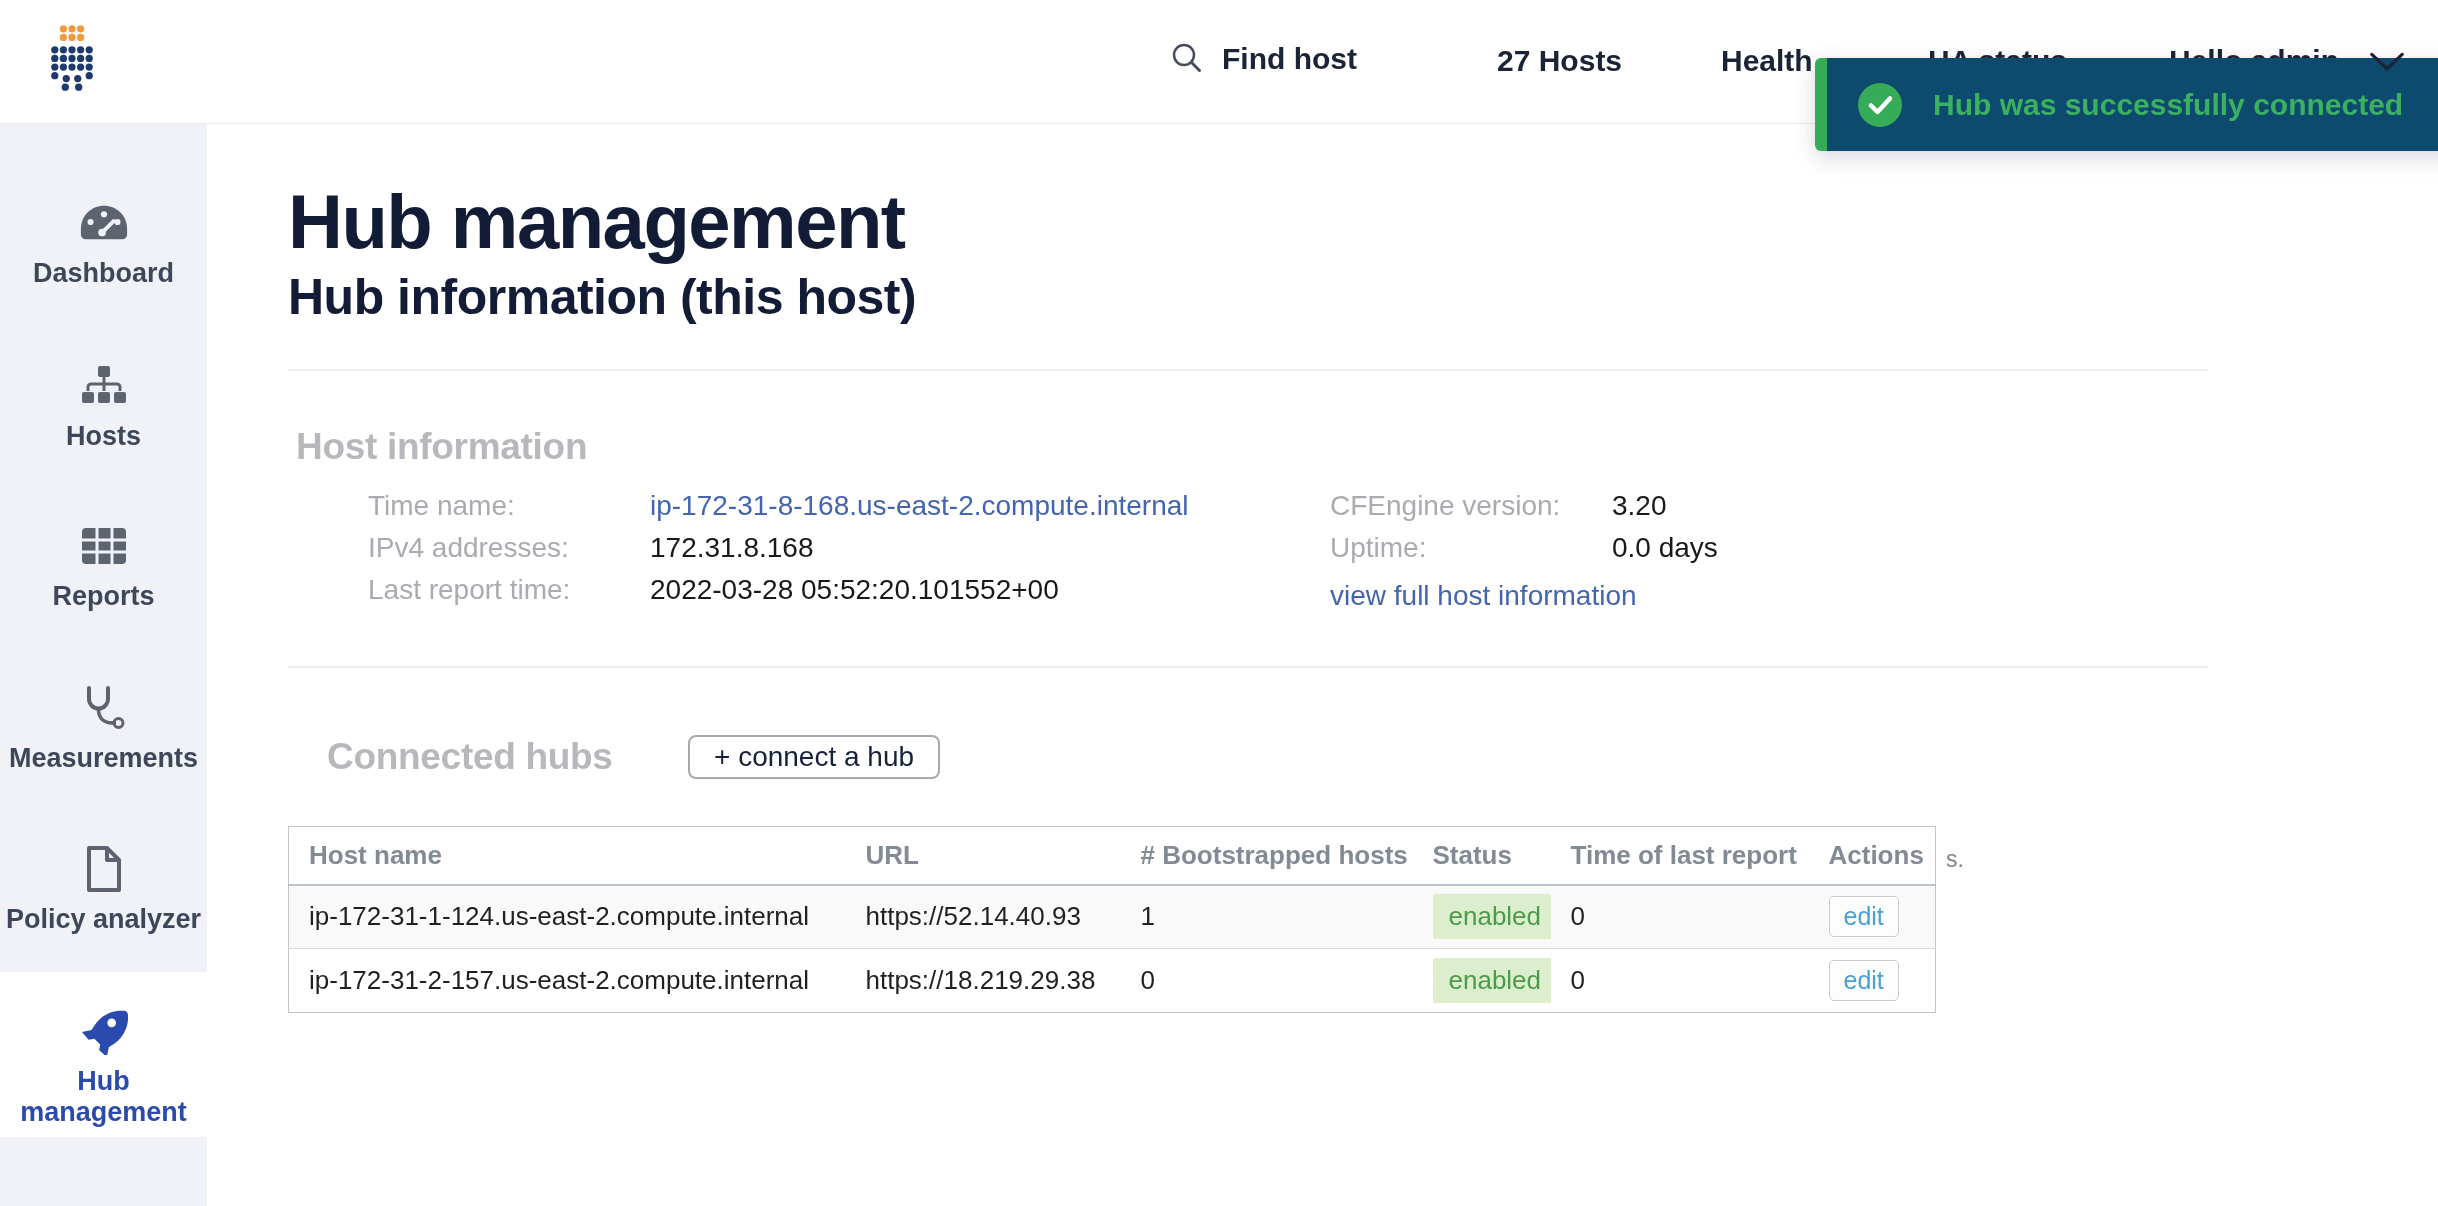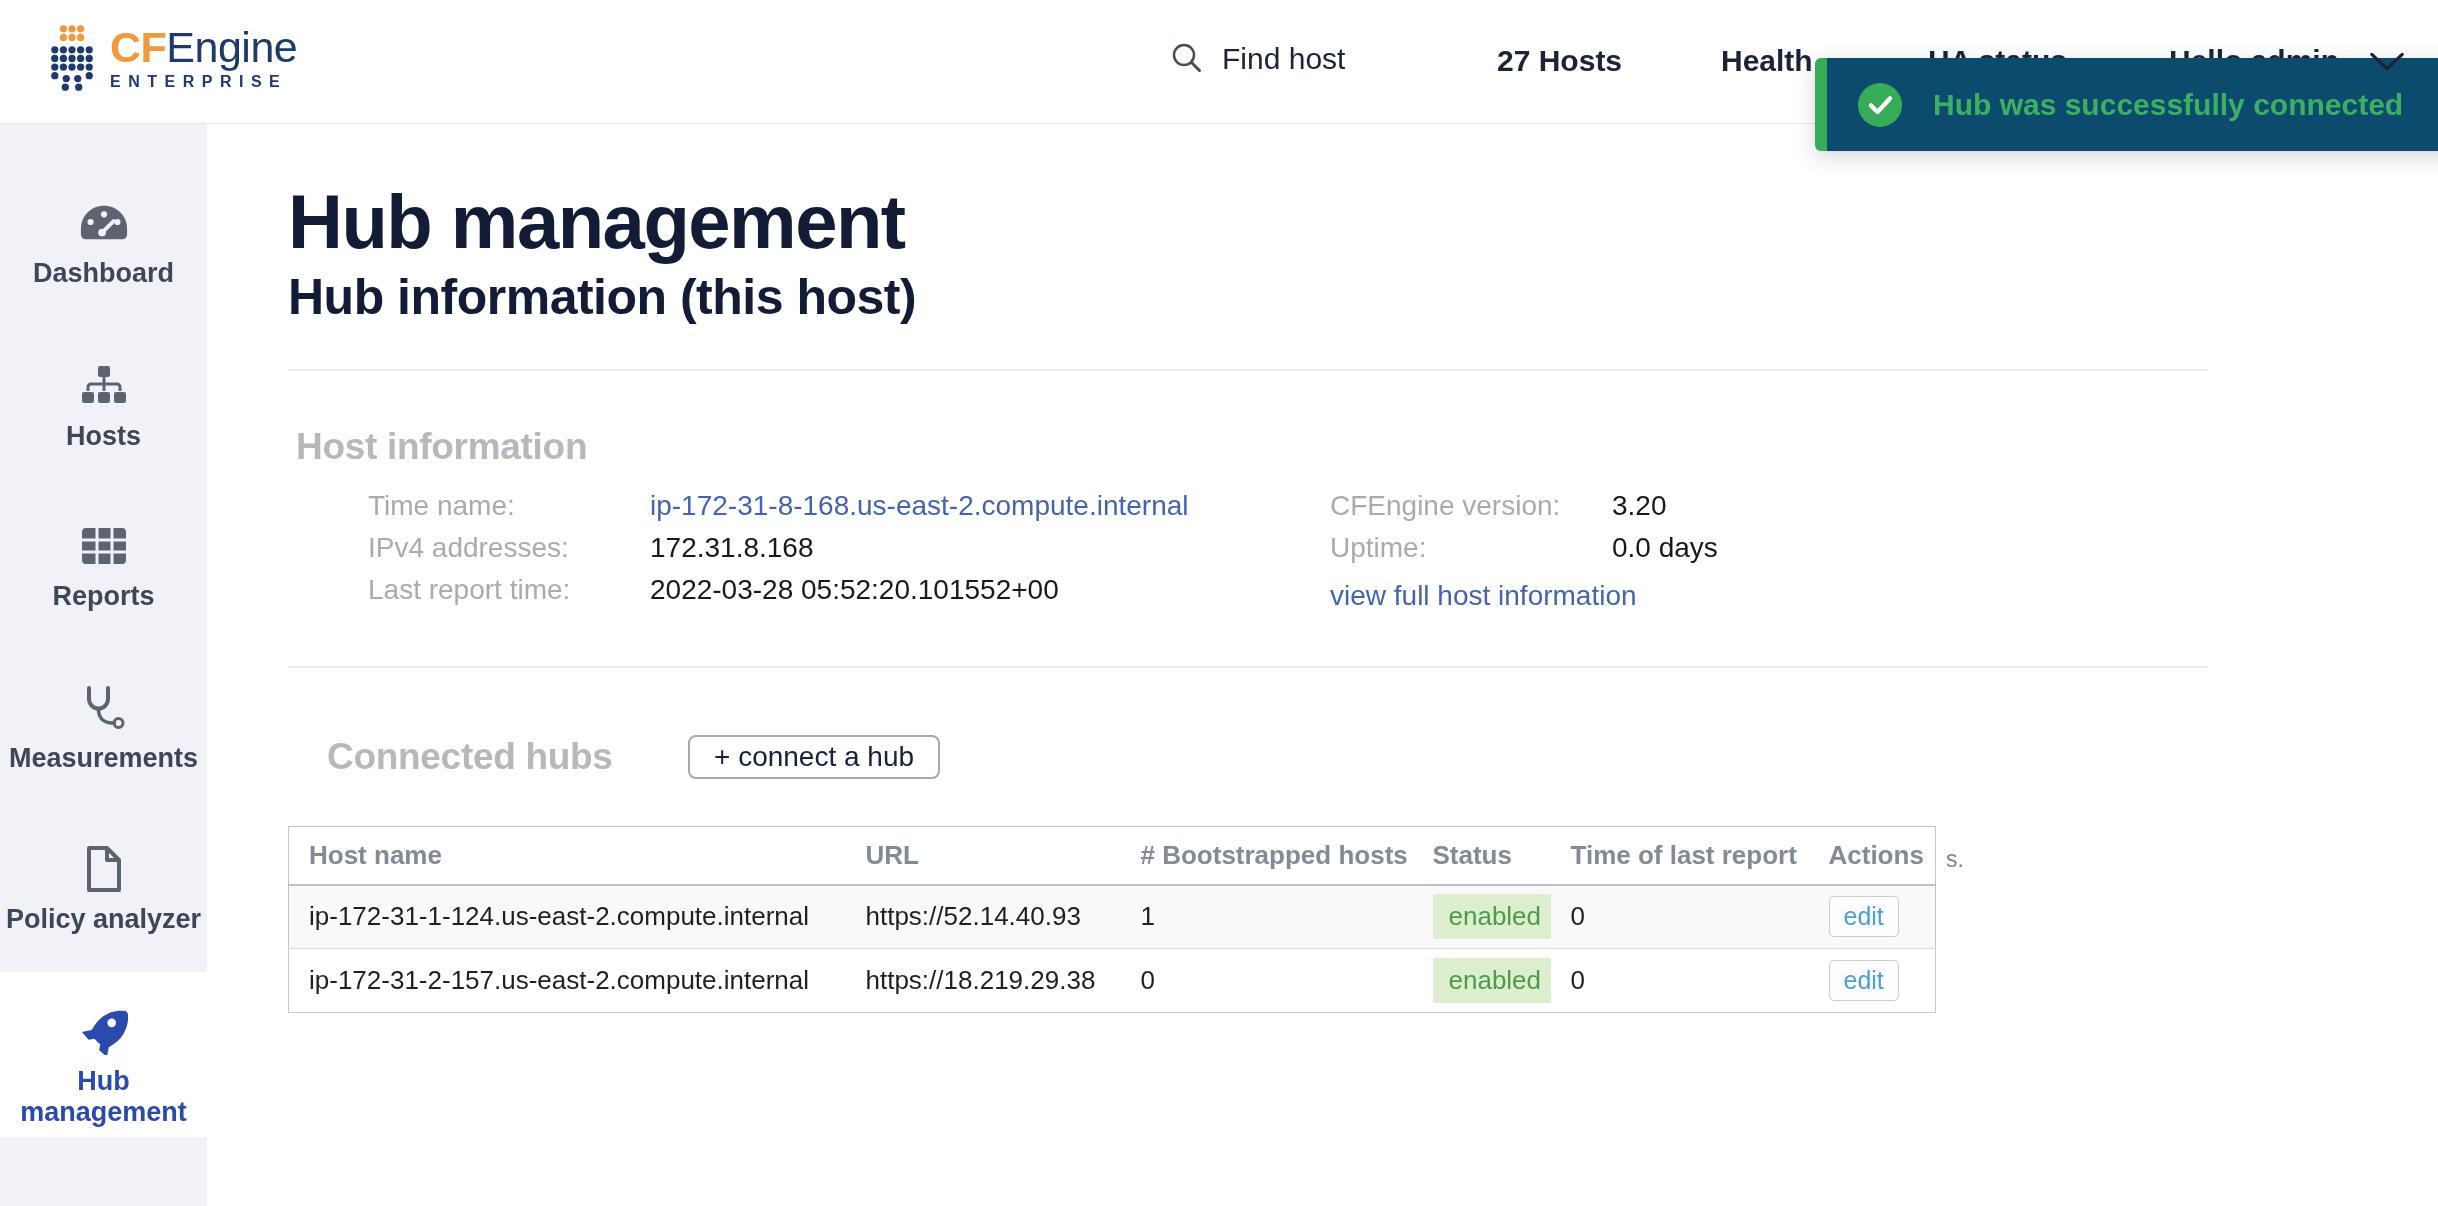--- a/index.html
+++ b/index.html
@@ -22,21 +22,21 @@
   .brand-name { font-size:43px; line-height:46px; letter-spacing:-0.5px; }
   .brand-cf { color:#ef9a3d; font-weight:700; }
   .brand-engine { color:#1d3a6d; font-weight:500; }
   .brand-enterprise { font-size:16px; letter-spacing:7.5px; color:#1d3a6d; font-weight:700; margin-top:3px; }
 
   .nav-item {
     position:absolute; top:44px; font-size:30px; font-weight:700; color:#1b2437;
     white-space:nowrap; cursor:pointer; line-height:34px;
   }
   .nav-find { left:1168px; top:40px; display:flex; align-items:center; gap:16px; }
-  .nav-find span { font-size:30px; font-weight:400; color:#1b2437; line-height:34px; }
+  .nav-find span { font-size:30px; font-weight:700; color:#1b2437; line-height:34px; }
   .nav-hosts  { left:1497px; }
   .nav-health { left:1721px; }
   .nav-ha     { left:1928px; }
   .nav-user   { left:2169px; }
   .nav-chevron { position:absolute; left:2368px; top:50px; z-index:80; cursor:pointer; }
 
   
   .toast {
     position:absolute; left:1815px; top:58px; width:683px; height:93px;
     background:#0c4a6e; border-left:12px solid #36ab58; border-radius:6px;
@@ -151,24 +151,20 @@
           <circle cx="32" cy="36" r="3.8"></circle>
         <circle cx="14" cy="45" r="3.8"></circle>
           <circle cx="23" cy="45" r="3.8"></circle>
           <circle cx="32" cy="45" r="3.8"></circle>
         <circle cx="17" cy="57" r="3.8"></circle>
           <circle cx="29" cy="57" r="3.8"></circle>
         <circle cx="16" cy="66" r="3.8"></circle>
           <circle cx="30" cy="66" r="3.8"></circle>
       </g>
     </svg>
-    <div class="brand-text">
-      <div class="brand-name"><span class="brand-cf">CF</span><span class="brand-engine">Engine</span></div>
-      <div class="brand-enterprise">ENTERPRISE</div>
-    </div>
   </div>
 
   <div class="nav-item nav-find">
     <svg width="38" height="38" viewBox="0 0 38 38">
       <circle cx="16" cy="15" r="10" fill="none" stroke="#454d5c" stroke-width="2.5"></circle>
       <path d="M23.5 22.5 L31.5 30.5" stroke="#454d5c" stroke-width="3" stroke-linecap="round"></path>
     </svg>
     <span>Find host</span>
   </div>
   <div class="nav-item nav-hosts">27 Hosts</div>

